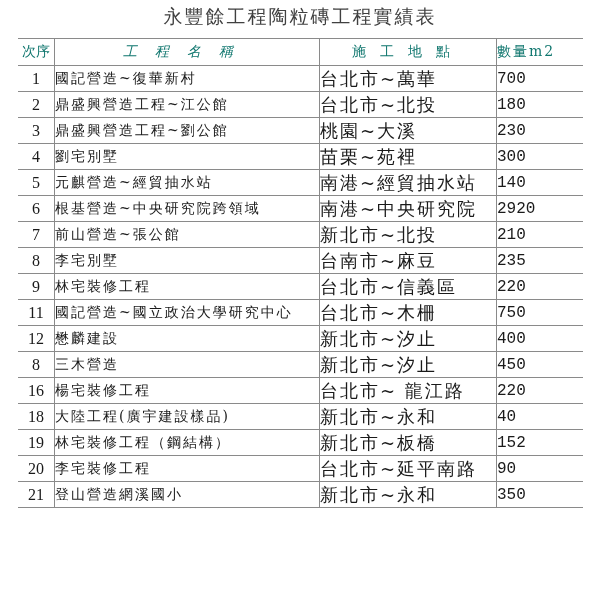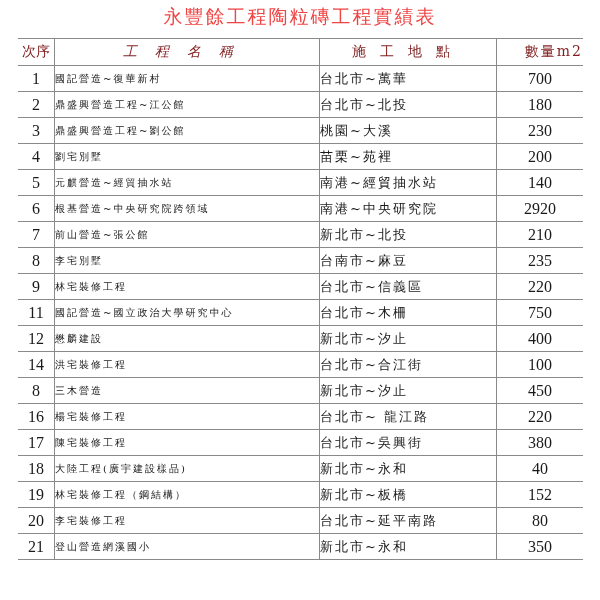--- a/index.html
+++ b/index.html
@@ -16,21 +16,21 @@
     color: #1a1a1a;
   }
   .title {
     position: absolute;
     left: 0;
     top: 4px;
     width: 600px;
     text-align: center;
     font-size: 19px;
     letter-spacing: 2px;
-    color: #ef4444;
+    color: #404040;
   }
   table.records {
     position: absolute;
     left: 18px;
     top: 38px;
     width: 564px;
     border-collapse: collapse;
     table-layout: fixed;
   }
   table.records th,
@@ -45,46 +45,46 @@
     overflow: hidden;
     vertical-align: middle;
   }
   table.records tr th:first-child,
   table.records tr td:first-child {
     border-left: none;
   }
   table.records th {
     height: 26px;
     font-size: 14px;
-    color: #7f1d1d;
+    color: #0f766e;
   }
   th.col-no { width: 36px; font-size: 11px; text-align: center; }
   th.col-name { width: 264px; text-align: center; letter-spacing: 18px; font-style: italic; }
   th.col-loc { width: 176px; text-align: center; letter-spacing: 14px; }
-  th.col-qty { width: 86px; text-align: right; padding-left: 8px; letter-spacing: 2px; margin-left: 11px; }
+  th.col-qty { width: 86px; text-align: left; padding-left: 8px; letter-spacing: 2px; margin-left: 11px; }
 
   td.c-no {
     text-align: center;
     font-family: "Liberation Serif", "DejaVu Serif", serif;
     font-size: 16px;
   }
   td.c-name {
     padding-left: 8px;
-    font-size: 10px;
+    font-size: 14px;
     letter-spacing: 2px;
   }
   td.c-loc {
     padding-left: 8px;
-    font-size: 13px;
+    font-size: 18px;
     letter-spacing: 2px;
   }
   td.c-qty {
-    text-align: center;
+    text-align: left;
     padding-right: 36px;
-    font-family: Liberation Serif, serif;
+    font-family: Liberation Mono, monospace;
     font-size: 16px;
     margin-left: 32px;
   }
 </style>
 </head>
 <body>
 
 <div class="title">永豐餘工程陶粒磚工程實績表</div>
 
 <table class="records">
@@ -112,21 +112,21 @@
       <tr>
         <td class="c-no">3</td>
         <td class="c-name">鼎盛興營造工程~劉公館</td>
         <td class="c-loc">桃園~大溪</td>
         <td class="c-qty">230</td>
       </tr>
       <tr>
         <td class="c-no">4</td>
         <td class="c-name">劉宅別墅</td>
         <td class="c-loc">苗栗~苑裡</td>
-        <td class="c-qty">200</td>
+        <td class="c-qty">300</td>
       </tr>
       <tr>
         <td class="c-no">5</td>
         <td class="c-name">元麒營造~經貿抽水站</td>
         <td class="c-loc">南港~經貿抽水站</td>
         <td class="c-qty">140</td>
       </tr>
       <tr>
         <td class="c-no">6</td>
         <td class="c-name">根基營造~中央研究院跨領域</td>
@@ -157,60 +157,48 @@
         <td class="c-loc">台北市~木柵</td>
         <td class="c-qty">750</td>
       </tr>
       <tr>
         <td class="c-no">12</td>
         <td class="c-name">懋麟建設</td>
         <td class="c-loc">新北市~汐止</td>
         <td class="c-qty">400</td>
       </tr>
       <tr>
-        <td class="c-no">14</td>
-        <td class="c-name">洪宅裝修工程</td>
-        <td class="c-loc">台北市~合江街</td>
-        <td class="c-qty">100</td>
-      </tr>
-      <tr>
         <td class="c-no">8</td>
         <td class="c-name">三木營造</td>
         <td class="c-loc">新北市~汐止</td>
         <td class="c-qty">450</td>
       </tr>
       <tr>
         <td class="c-no">16</td>
         <td class="c-name">楊宅裝修工程</td>
         <td class="c-loc">台北市~ 龍江路</td>
         <td class="c-qty">220</td>
       </tr>
       <tr>
-        <td class="c-no">17</td>
-        <td class="c-name">陳宅裝修工程</td>
-        <td class="c-loc">台北市~吳興街</td>
-        <td class="c-qty">380</td>
-      </tr>
-      <tr>
         <td class="c-no">18</td>
         <td class="c-name">大陸工程(廣宇建設樣品)</td>
         <td class="c-loc">新北市~永和</td>
         <td class="c-qty">40</td>
       </tr>
       <tr>
         <td class="c-no">19</td>
         <td class="c-name">林宅裝修工程（鋼結構）</td>
         <td class="c-loc">新北市~板橋</td>
         <td class="c-qty">152</td>
       </tr>
       <tr>
         <td class="c-no">20</td>
         <td class="c-name">李宅裝修工程</td>
         <td class="c-loc">台北市~延平南路</td>
-        <td class="c-qty">80</td>
+        <td class="c-qty">90</td>
       </tr>
       <tr>
         <td class="c-no">21</td>
         <td class="c-name">登山營造網溪國小</td>
         <td class="c-loc">新北市~永和</td>
         <td class="c-qty">350</td>
       </tr>
     </tbody>
 </table>
 

